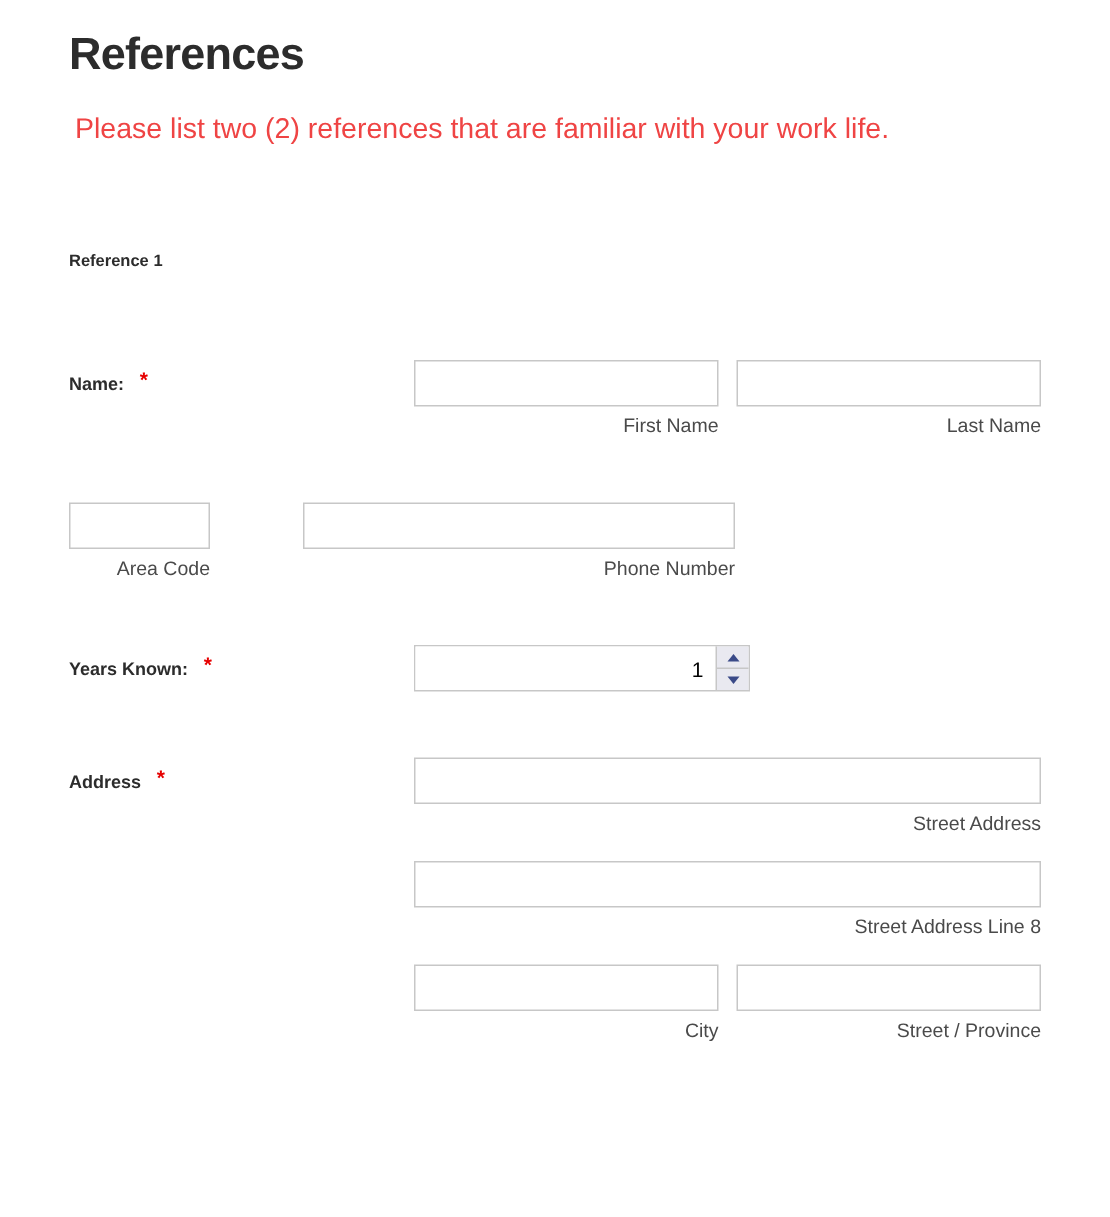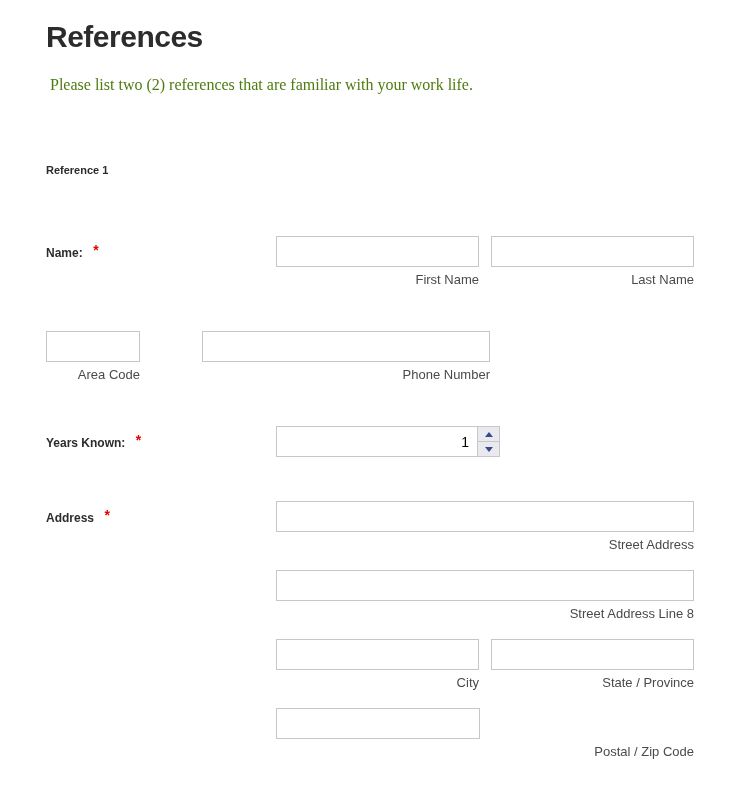--- a/index.html
+++ b/index.html
@@ -15,25 +15,24 @@
       padding: 20px 46px;
     }
     h1 {
       font-size: 30px;
       font-weight: 700;
       color: #2c2c2c;
       letter-spacing: -0.5px;
       margin-bottom: 22px;
     }
     .intro {
-      font-size: 16px;
-      color: #4d7c0f;
+      font-size: 19px;
+      color: #ef4444;
       margin-bottom: 70px;
       margin-left: 4px;
-      font-family: Liberation Serif, serif;
     }
     .section-heading {
       font-size: 11px;
       font-weight: 700;
       color: #2c2c2c;
       margin-bottom: 60px;
     }
     .form-row {
       display: flex;
       align-items: flex-start;
@@ -246,21 +245,17 @@
       <input type="text" value="" style="">
       <span class="sublabel">Street Address Line 8</span>
     </div>
     <div class="half-row">
       <div class="input-block">
         <input type="text" value="" style="">
         <span class="sublabel">City</span>
       </div>
       <div class="input-block">
         <input type="text" value="" style="">
-        <span class="sublabel">State / Province</span>
-      </div>
-    </div>
-    <div class="input-block">
-      <input type="text" class="postal-input" value="" style="">
-      <span class="sublabel">Postal / Zip Code</span>
+        <span class="sublabel">Street / Province</span>
+      </div>
     </div>
   </div>
 </div>
 
 </body></html>

